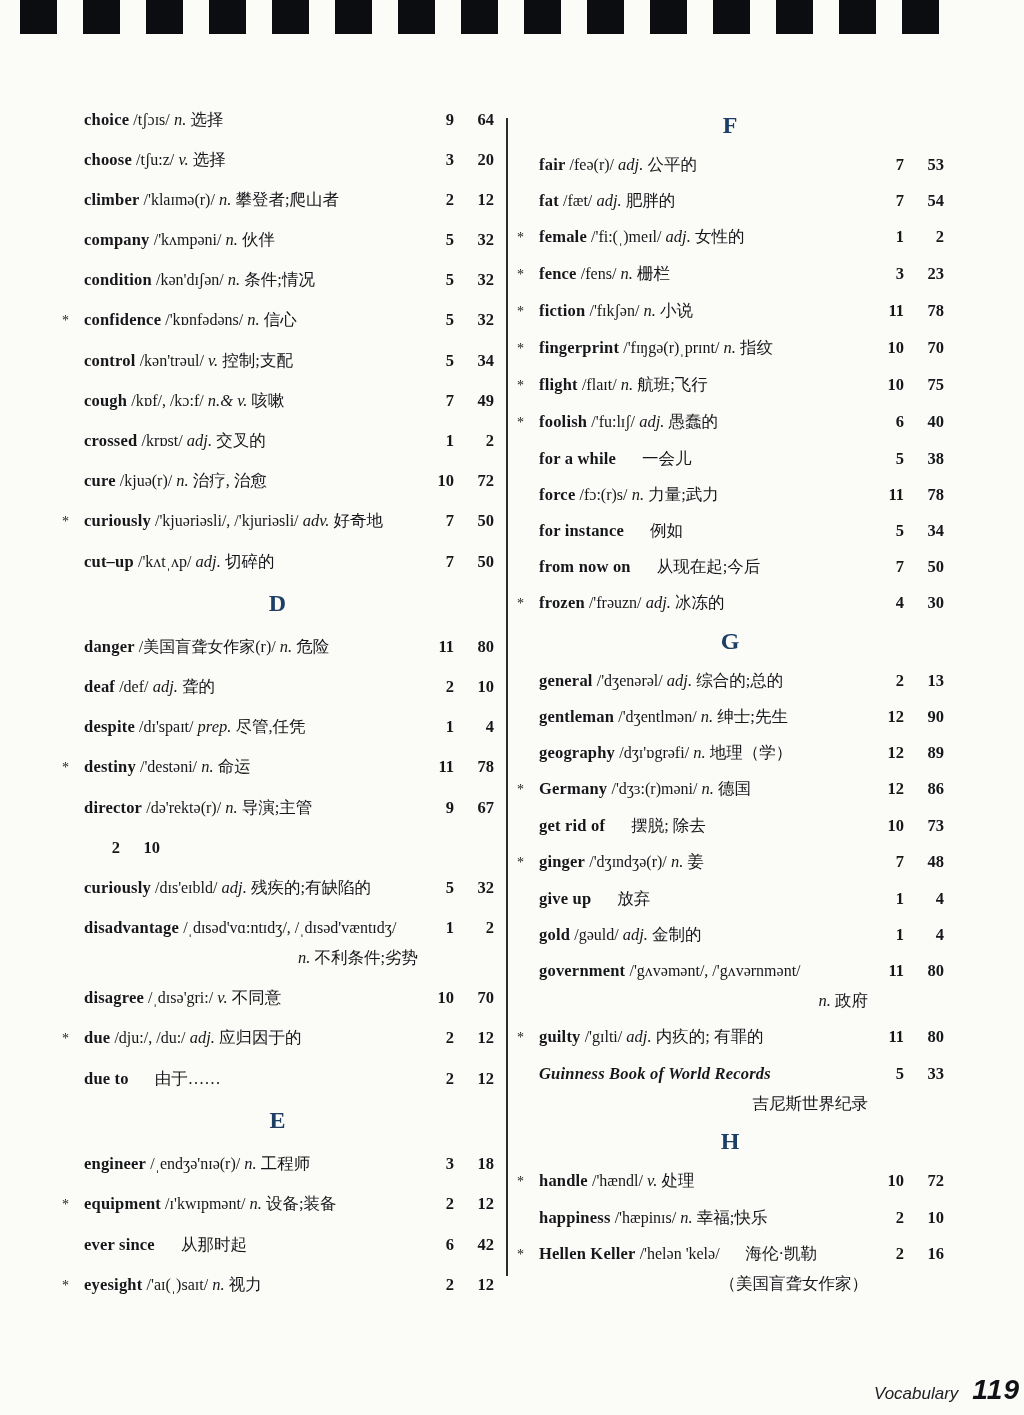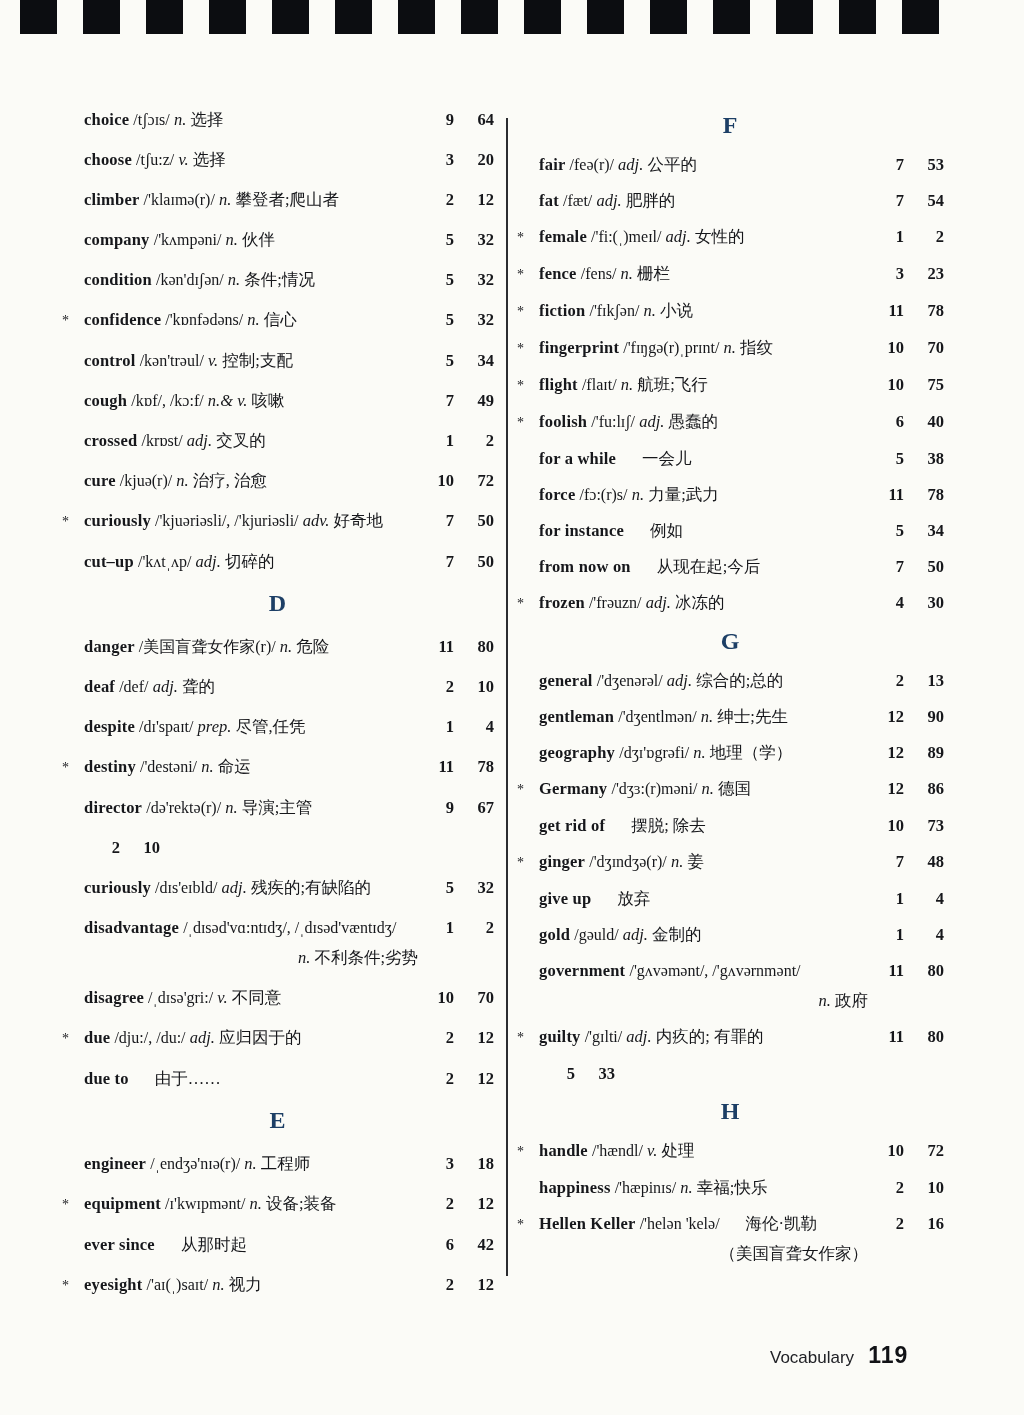--- a/index.html
+++ b/index.html
@@ -43,25 +43,26 @@
   .phon{font-size:16px;}
   .pos{font-style:italic;}
   .cn{font-size:16.5px;}
   .gap{display:inline-block;width:26px;}
   .line2{text-align:right;margin-top:7px;}
   .num{flex:none;text-align:right;font-weight:bold;font-size:16.5px;}
   .num.unit{width:36px;}
   .num.page{width:40px;}
   .footer{
     position:absolute;top:1342px;left:770px;width:250px;
-    display:flex;align-items:baseline;justify-content:flex-start;
+    display:flex;align-items:baseline;justify-content:flex-end;
     font-family:"Liberation Sans","DejaVu Sans",sans-serif;
+    font-style:italic;
   }
   .footer-label{font-size:17px;color:#202126;}
-  .footer-page{font-size:23px;font-weight:bold;margin-left:14px;color:#111216;letter-spacing:1px;}
+  .footer-page{font-size:28px;font-weight:bold;margin-left:14px;color:#111216;letter-spacing:1px;margin-top:32px;}
 </style>
 </head>
 <body>
 
 <div class="stripes"></div>
 <div class="divider"></div>
 
 <div class="content">
   <div class="col col-left">
       <div class="entry">
@@ -364,20 +365,21 @@
         <span class="num page">80</span>
       </div>
       <div class="entry">
         <span class="star">*</span>
         <div class="txt"><span class="word">guilty</span> <span class="phon">/'gɪlti/</span> <i class="pos">adj.</i> <span class="cn">内疚的; 有罪的</span></div>
         <span class="num unit">11</span>
         <span class="num page">80</span>
       </div>
       <div class="entry">
         <span class="star"></span>
+        <div class="txt"><span class="word it">Guinness Book of World Records</span><div class="line2"><span class="cn">吉尼斯世界纪录</span></div></div>
         <span class="num unit">5</span>
         <span class="num page">33</span>
       </div>
       <div class="sec">H</div>
       <div class="entry">
         <span class="star">*</span>
         <div class="txt"><span class="word">handle</span> <span class="phon">/'hændl/</span> <i class="pos">v.</i> <span class="cn">处理</span></div>
         <span class="num unit">10</span>
         <span class="num page">72</span>
       </div>

